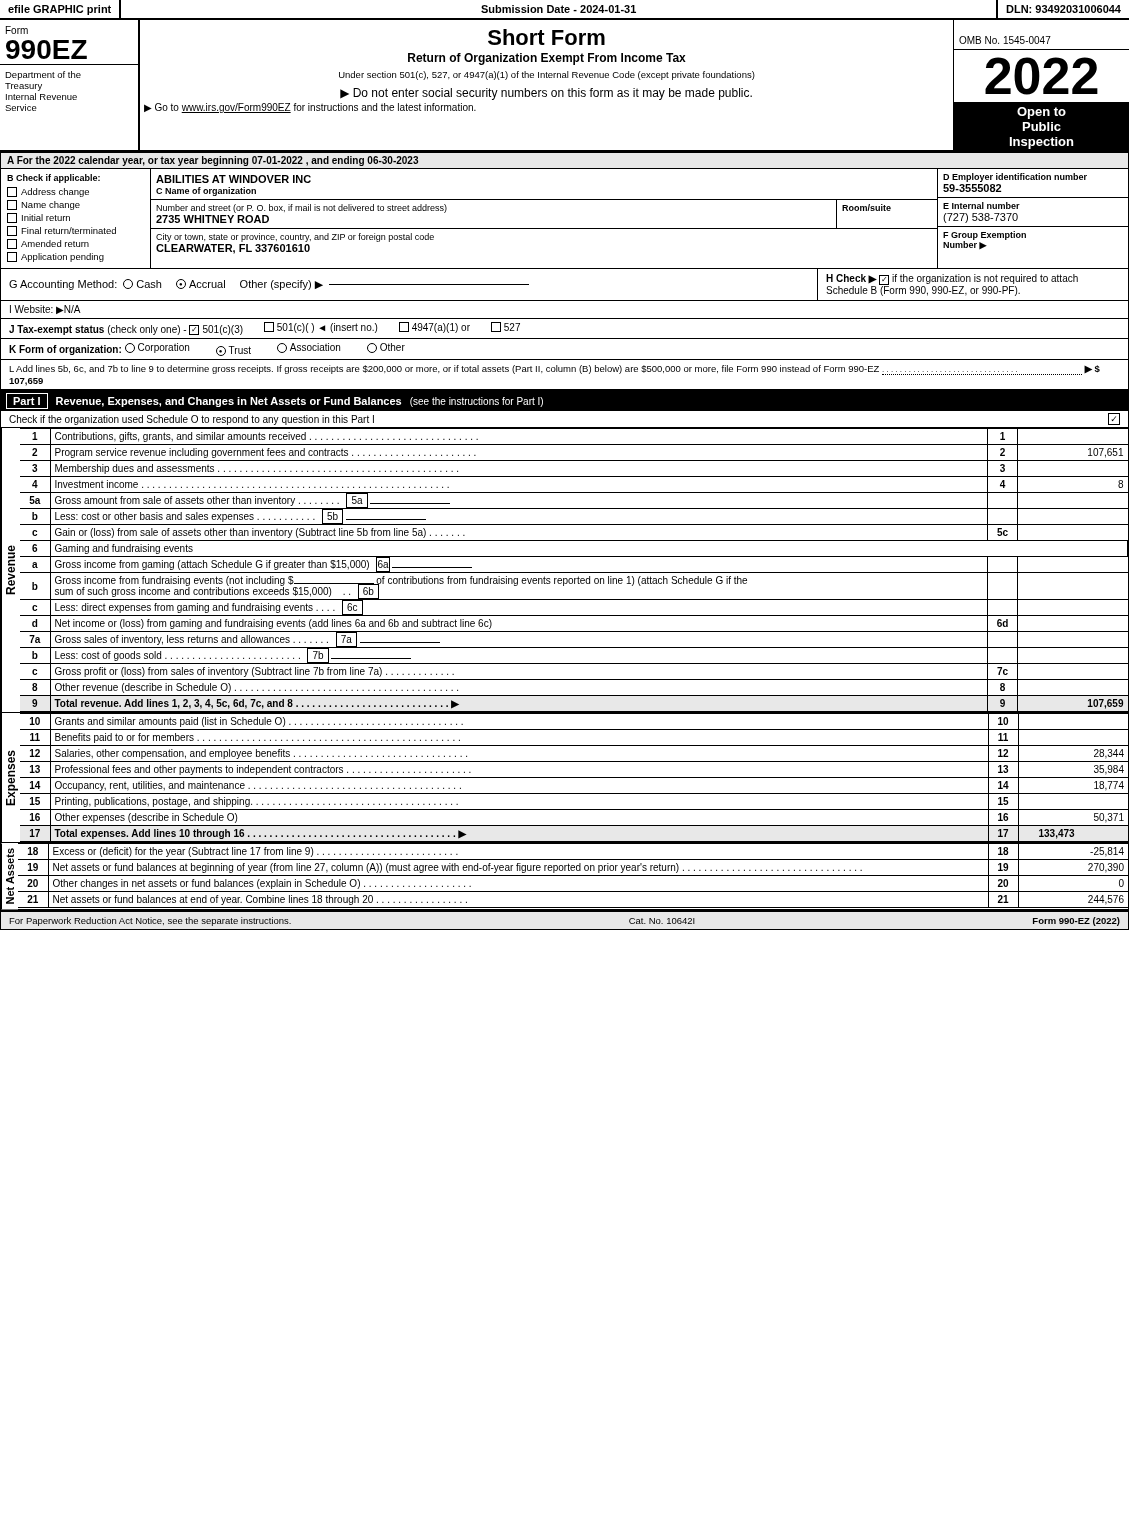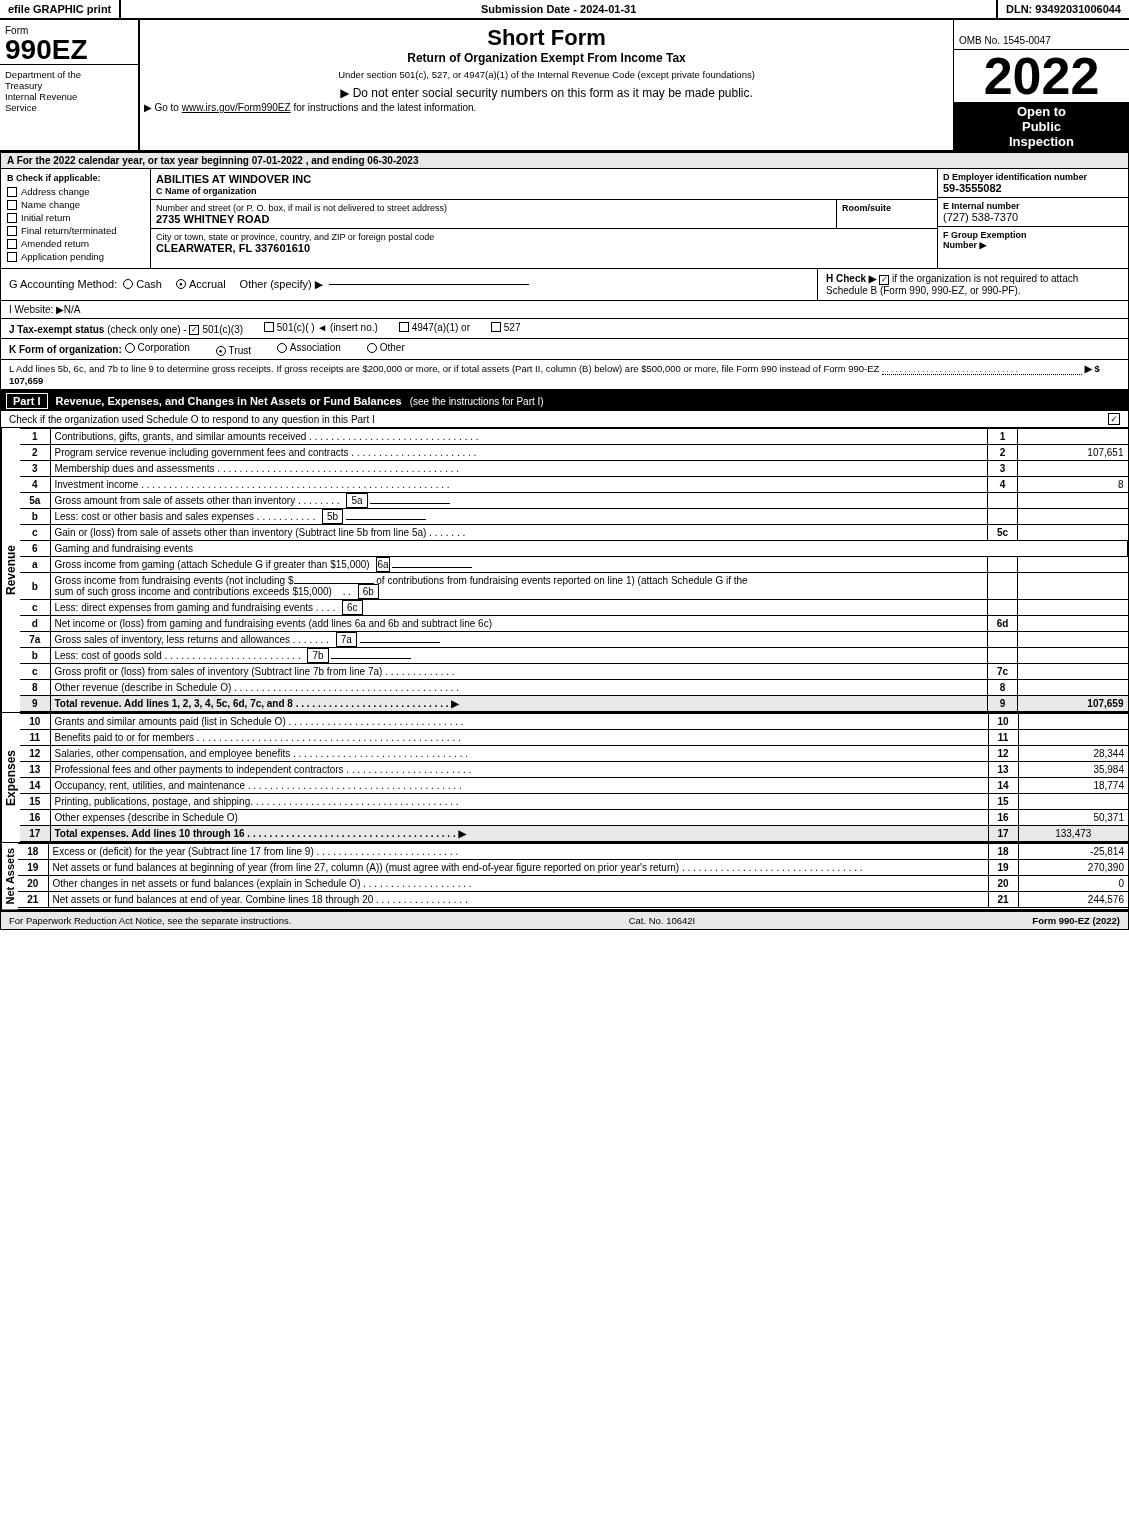--- a/index.html
+++ b/index.html
@@ -541,21 +541,21 @@
         <tr>
           <td style="border:1px solid #000; border-left:none; width:30px; text-align:center; font-weight:bold;">16</td>
           <td style="border:1px solid #000; padding:2px 4px;">Other expenses (describe in Schedule O)</td>
           <td style="border:1px solid #000; width:30px; text-align:center; font-weight:bold;">16</td>
           <td style="border:1px solid #000; border-right:none; width:110px; text-align:right; padding:2px 4px;">50,371</td>
         </tr>
         <tr style="background:#e8e8e8;">
           <td style="border:1px solid #000; border-left:none; width:30px; text-align:center; font-weight:bold;">17</td>
           <td style="border:1px solid #000; padding:2px 4px; font-weight:bold;">Total expenses. Add lines 10 through 16 . . . . . . . . . . . . . . . . . . . . . . . . . . . . . . . . . . . . . . ▶</td>
           <td style="border:1px solid #000; width:30px; text-align:center; font-weight:bold;">17</td>
-          <td style="border:1px solid #000; border-right:none; width:110px; text-align:center; padding:2px 4px; font-weight:normal;">133,473</td>
+          <td style="border:1px solid #000; border-right:none; width:110px; text-align:left; padding:2px 20px; font-weight:bold;">133,473</td>
         </tr>
       </tbody>
         </table>
     </div>
   </div>
 
   <div style="display:flex; border:1px solid #000; border-top:none;">
     <div style="writing-mode:vertical-rl; transform:rotate(180deg); font-weight:bold; font-size:11px; text-align:center; padding:5px 2px; border-right:1px solid #000; background:#fff;">Net Assets</div>
     <div style="flex:1;">
       <table style="width:100%; border-collapse:collapse; font-size:10px;">

